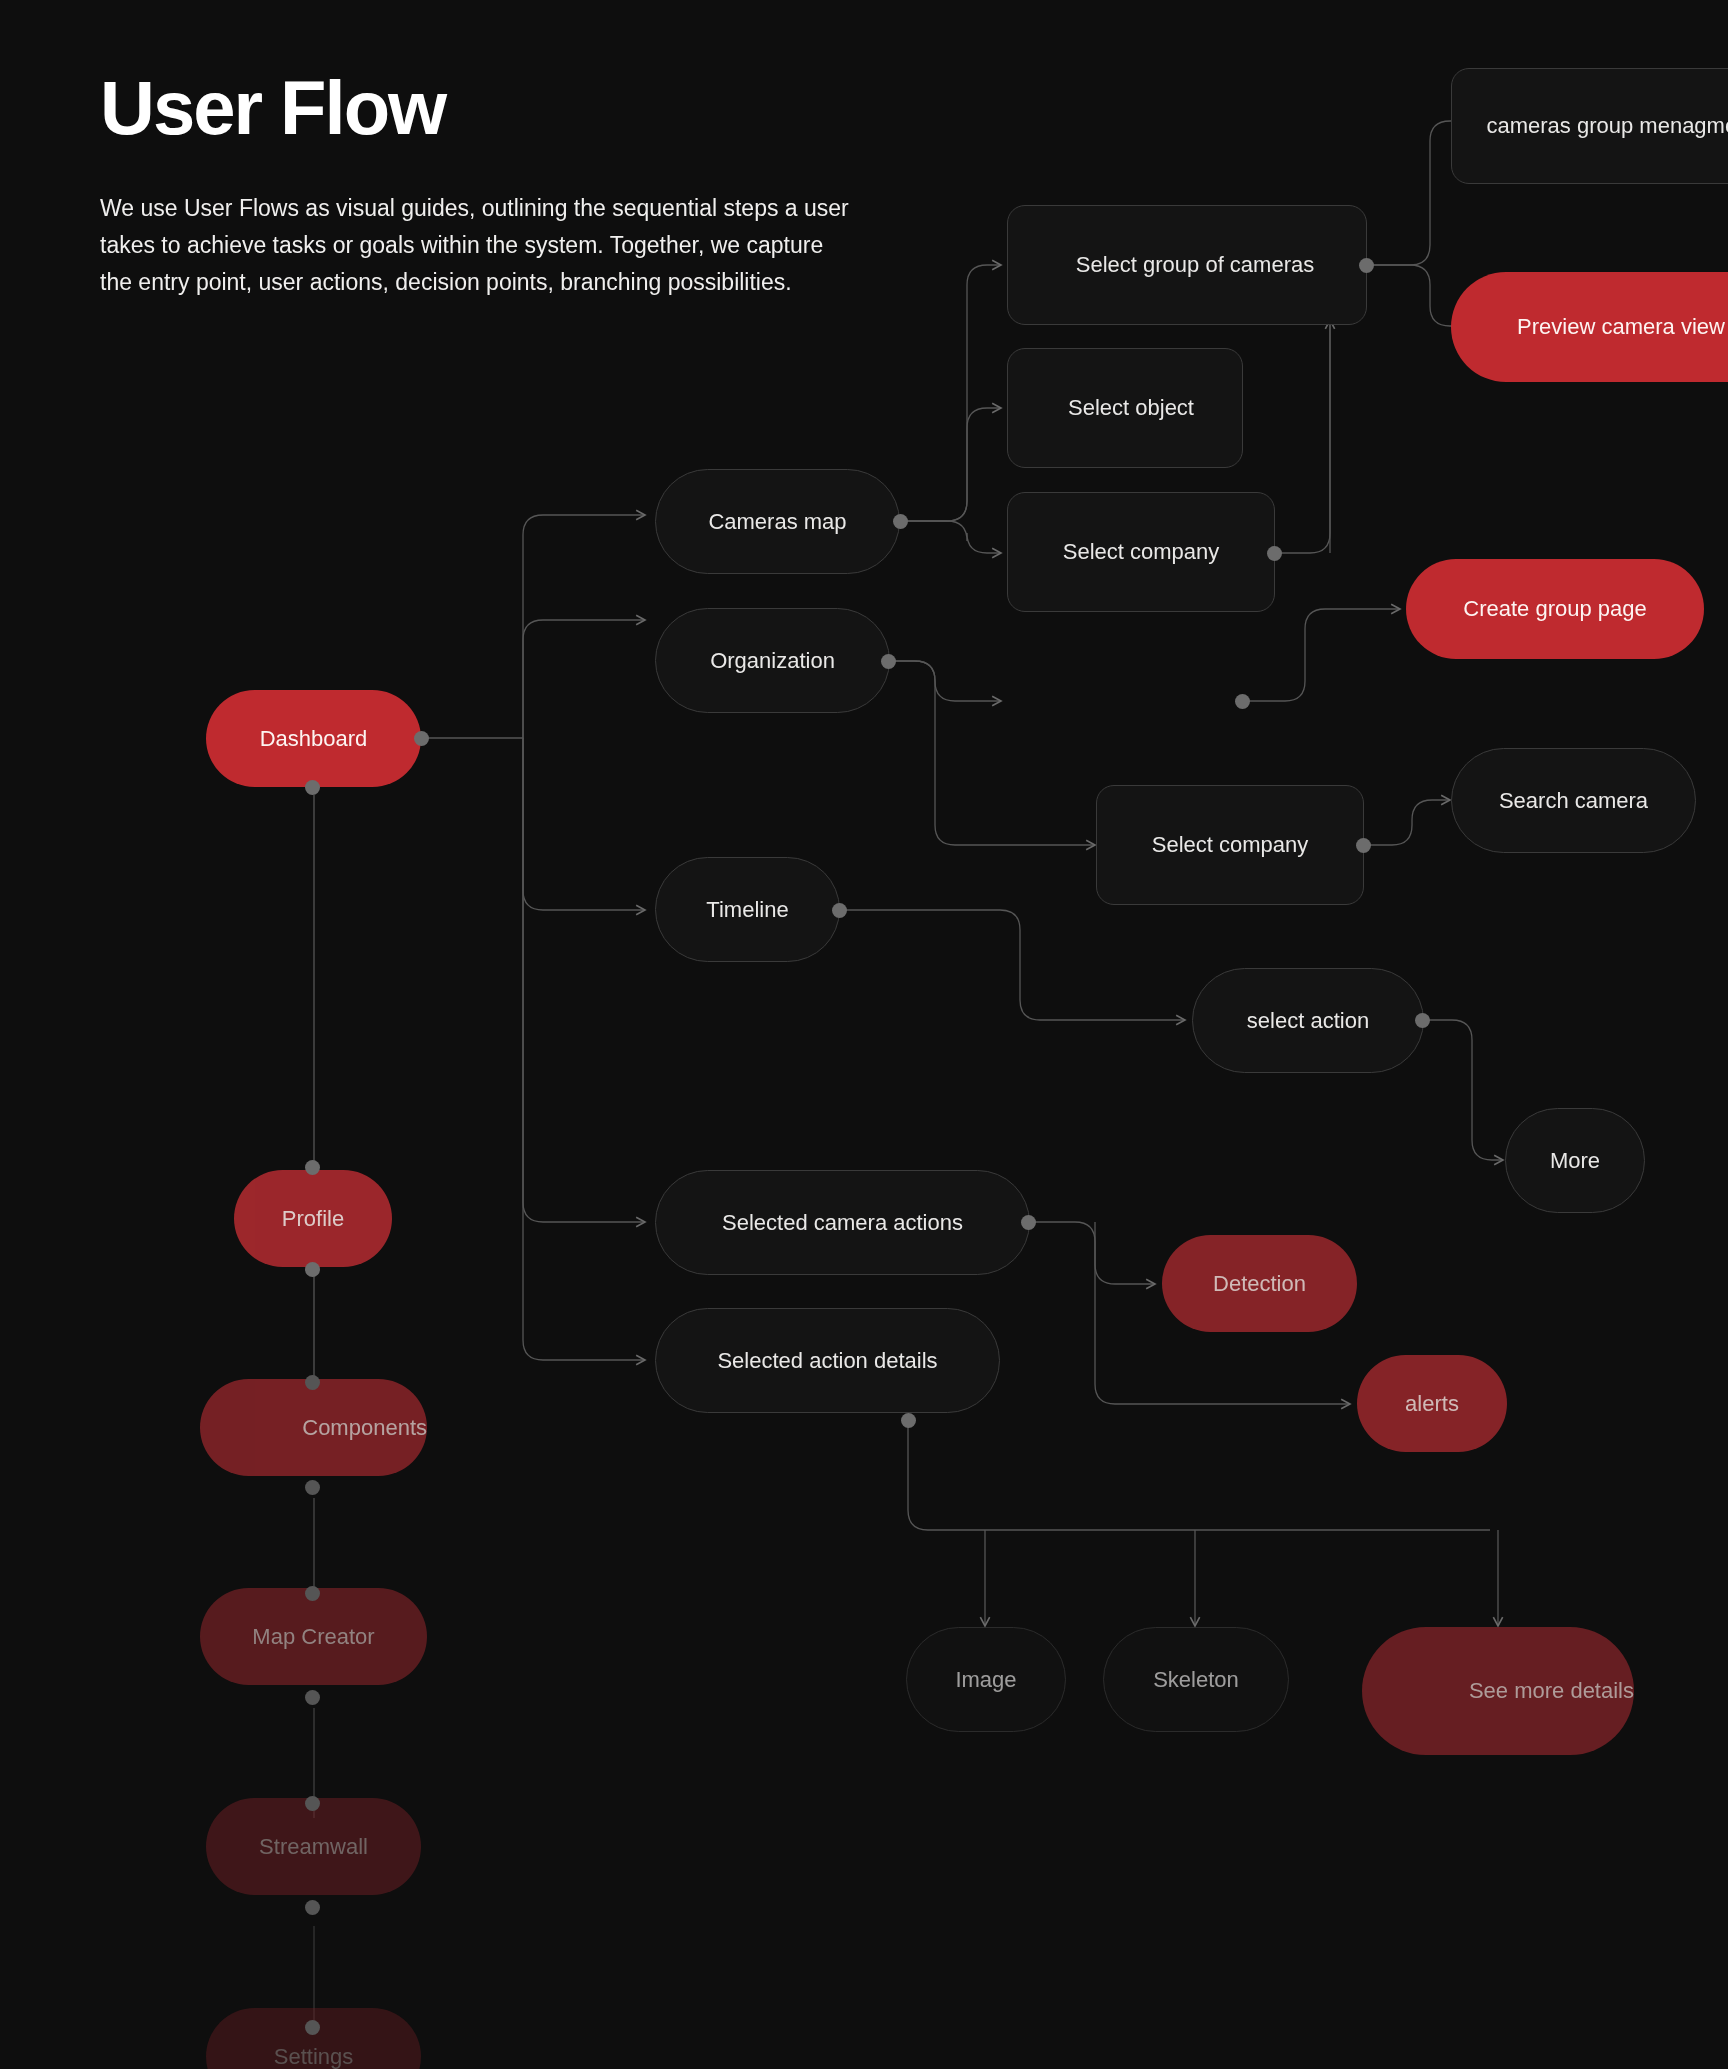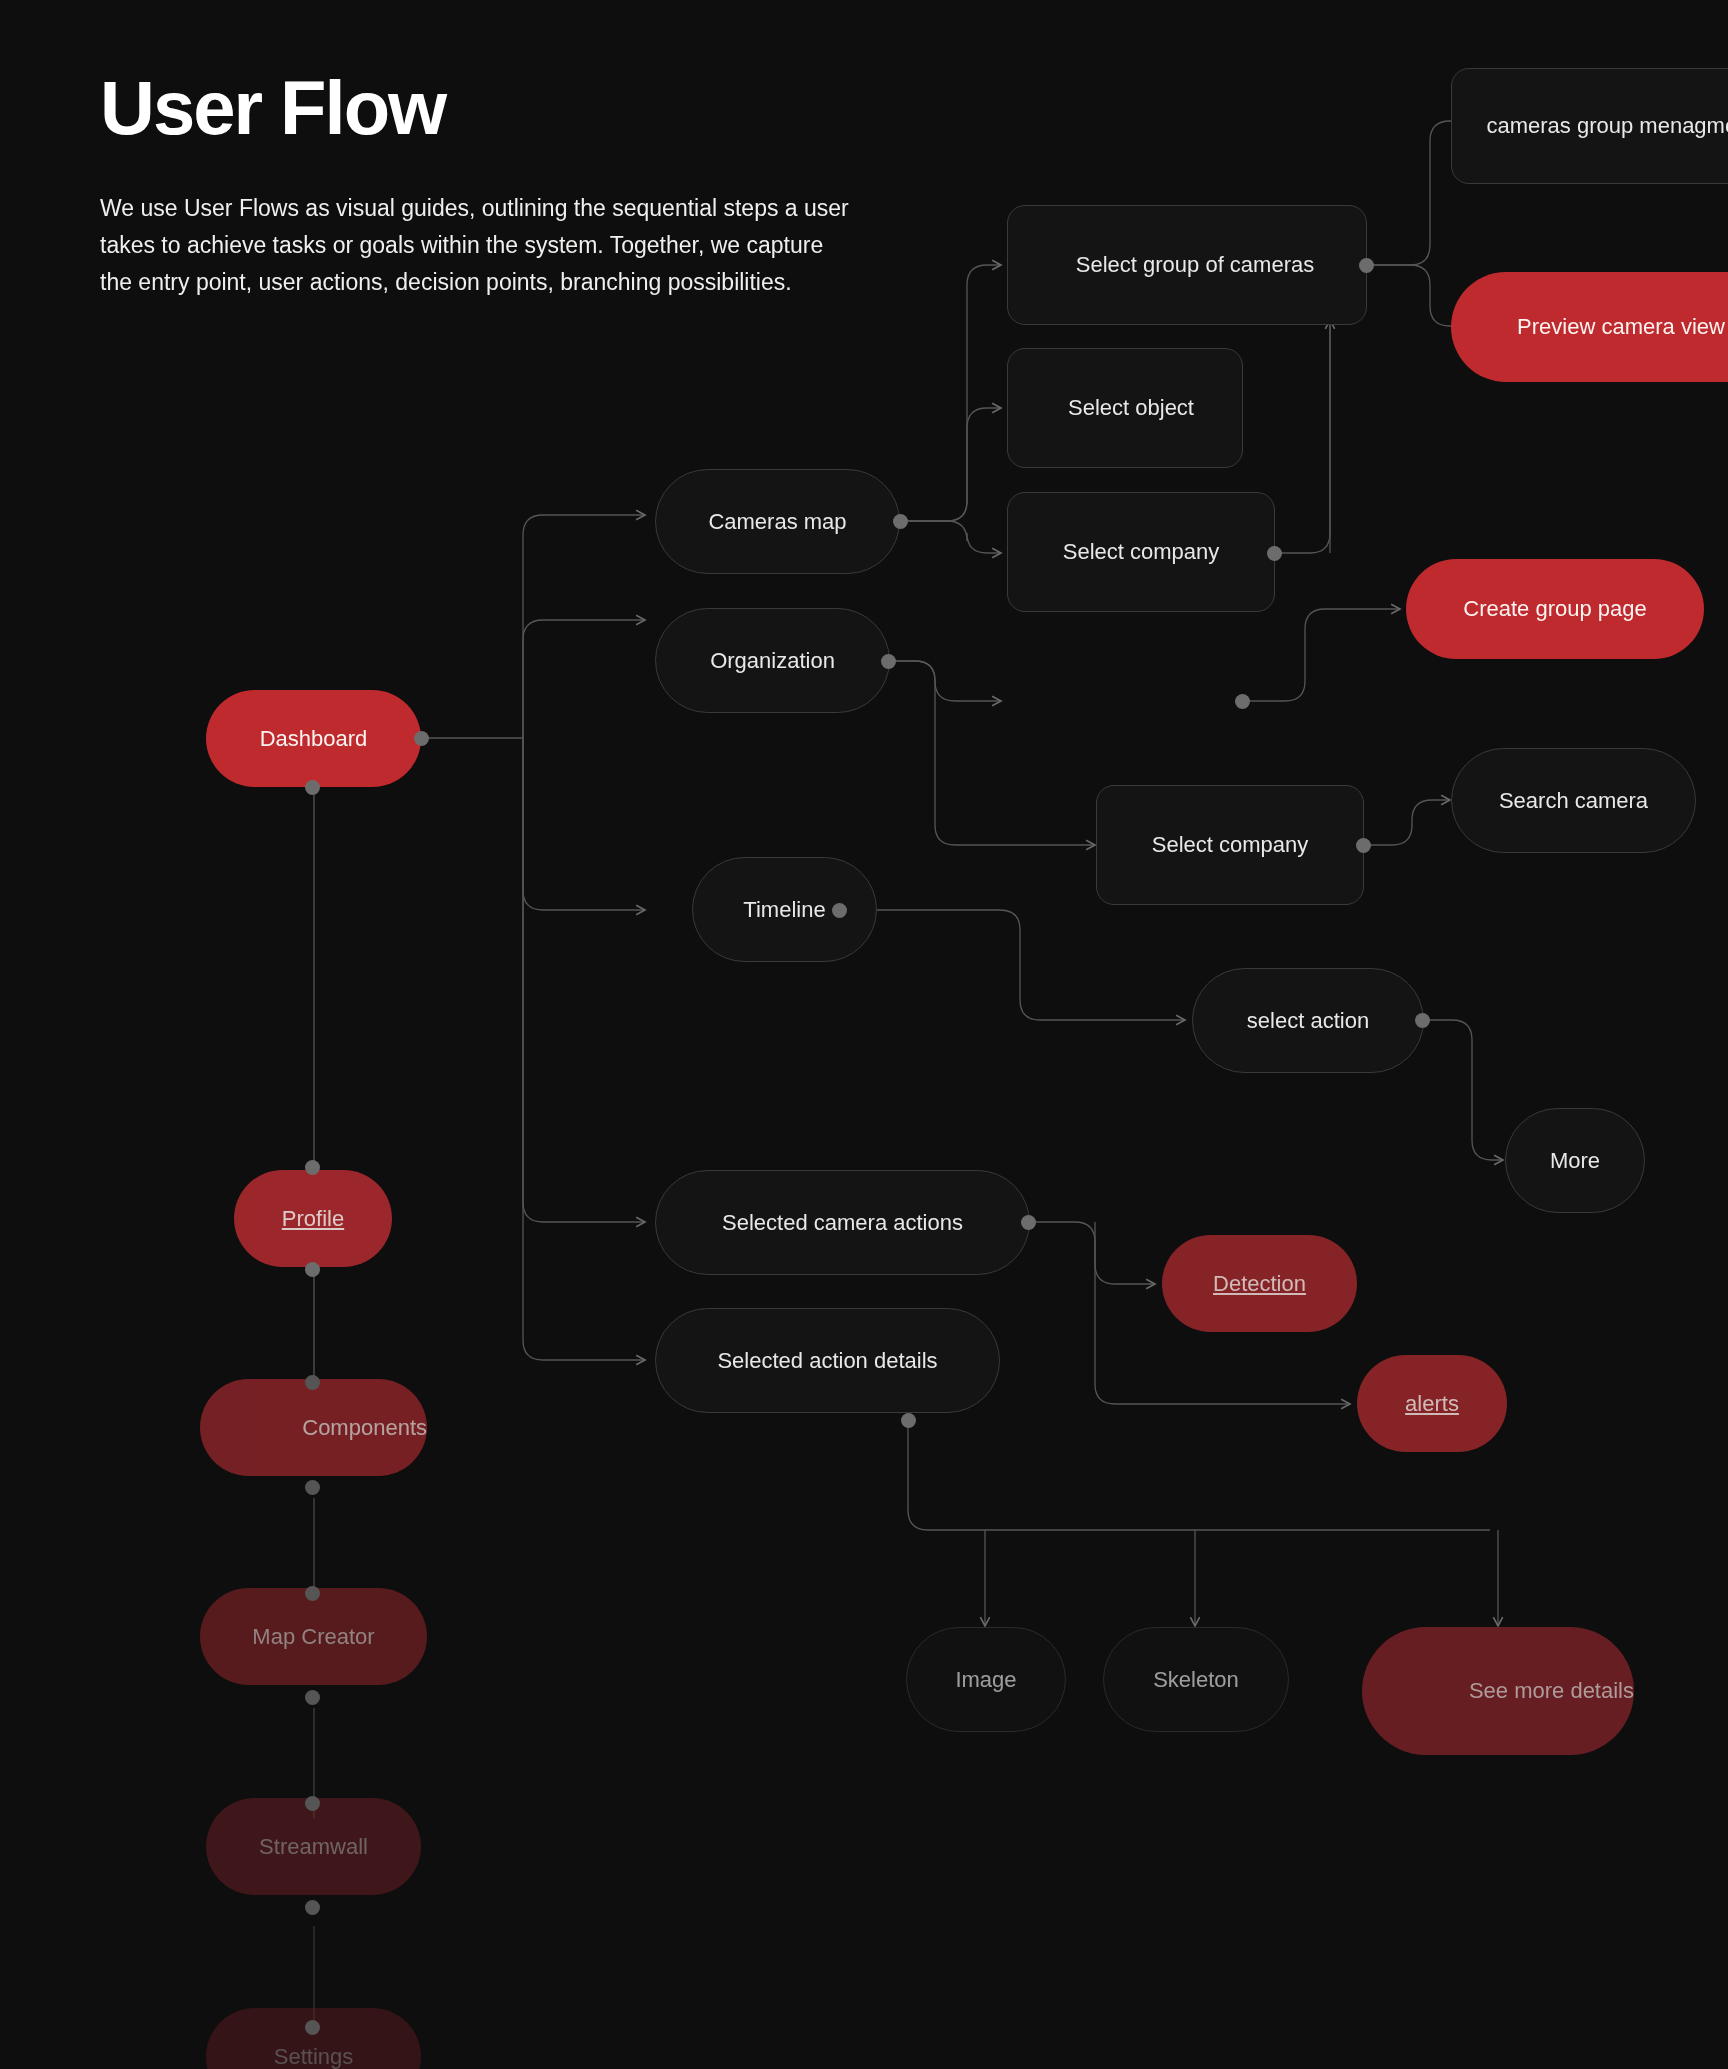--- a/index.html
+++ b/index.html
@@ -45,21 +45,21 @@
   .node.red{
     background:#bf2a2f;
     border:none;
     color:#fdf4f2;
     border-radius:999px;
   }
   .node.red.dim1{ background:#a8292e; color:#efdcd9; }
   .node.red.dim2{ background:#90252a; color:#e0c9c6; }
   .node.red.dim3{ background:#7d2227; color:#d6bfbc; }
   .node.red.dim4{ background:#6d1f24; color:#cbb4b1; }
-  .node.faded1{ opacity:.92;text-decoration:underline; }
+  .node.faded1{ opacity:.92; }
   .node.faded2{ opacity:.80;justify-content:flex-end; }
   .node.faded3{ opacity:.66; }
   .node.faded4{ opacity:.52; }
   .node.faded5{ opacity:.40; }
 
   
   .dot{
     position:absolute; width:15px; height:15px; border-radius:50%;
     background:#6c6c6c; z-index:8;
   }
@@ -168,21 +168,21 @@
   <div class="node dark pill" style="left:655px; top:469px; width:245px; height:105px;">
     <span>Cameras map</span>
   </div>
   <div class="dot" style="left:893px; top:514px;"></div>
 
   <div class="node dark pill" style="left:655px; top:608px; width:235px; height:105px;">
     <span>Organization</span>
   </div>
   <div class="dot" style="left:881px; top:654px;"></div>
 
-  <div class="node dark pill" style="left:692px; top:857px; width:185px; height:105px;">
+  <div class="node dark pill" style="left:655px; top:857px; width:185px; height:105px;">
     <span>Timeline</span>
   </div>
   <div class="dot" style="left:832px; top:903px;"></div>
 
   <div class="node dark pill" style="left:655px; top:1170px; width:375px; height:105px;">
     <span>Selected camera actions</span>
   </div>
   <div class="dot" style="left:1021px; top:1215px;"></div>
 
   <div class="node dark pill" style="left:655px; top:1308px; width:345px; height:105px;">

